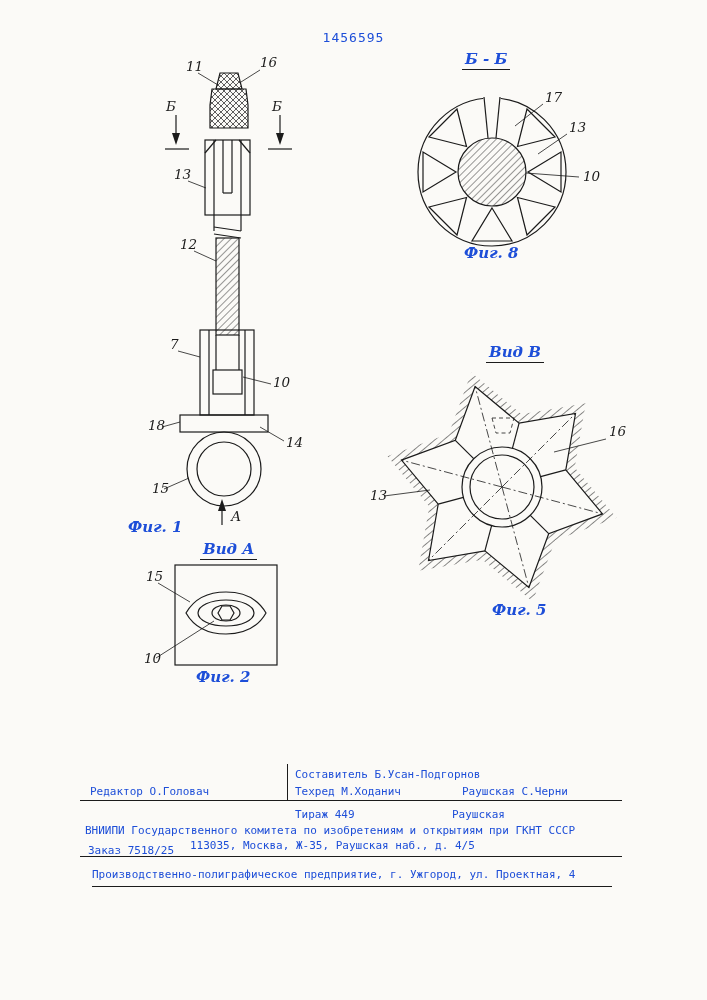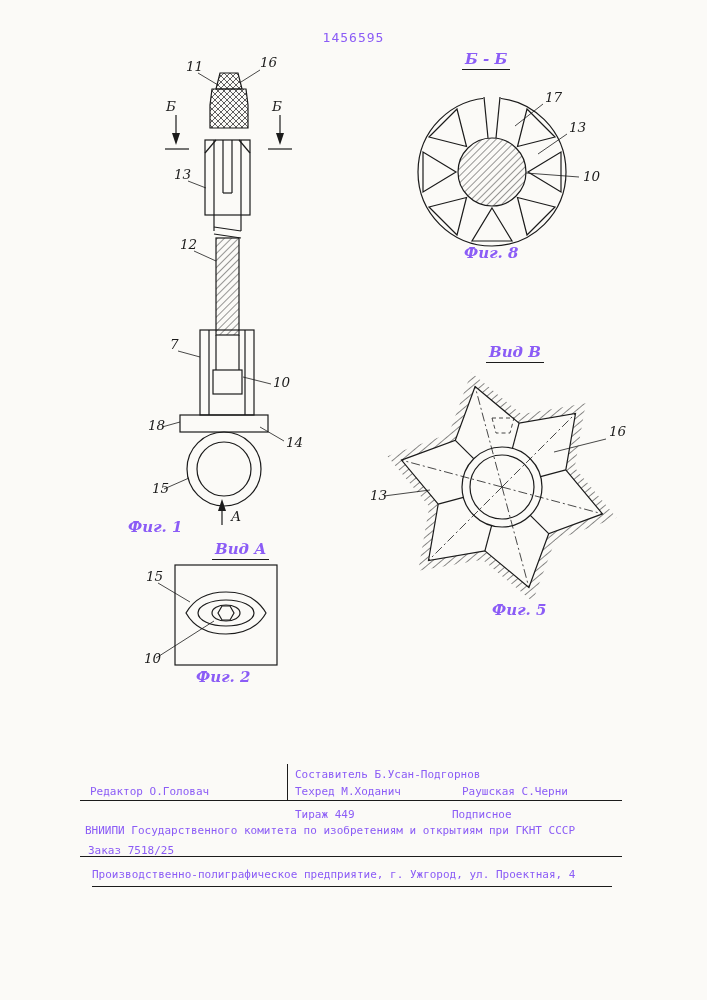--- a/index.html
+++ b/index.html
@@ -1,20 +1,20 @@
 <!DOCTYPE html>
 <html><head>
 <meta charset="utf-8">
 <style>
   * { margin:0; padding:0; box-sizing:border-box; }
   html,body { background:#fbfaf7; }
   .page {
     position:relative; width:707px; height:928px;
     background:#fbfaf7; overflow:hidden;
-    font-family:"DejaVu Sans Mono", monospace; color:#8b5cf6;
+    font-family:"DejaVu Sans Mono", monospace; color:#1d4ed8;
   }
   .abs { position:absolute; white-space:nowrap; }
   .patent-number { top:30px; left:0; width:100%; text-align:center; font-size:13px; letter-spacing:1px; }
   .fig-title {
     font-family:"DejaVu Serif", serif; font-style:italic; font-weight:bold; font-size:15px;
     border-bottom:1.4px solid #1b1b1b; padding:0 3px 1px;
   }
   .fig-caption { font-family:"DejaVu Serif", serif; font-style:italic; font-weight:bold; font-size:15px; }
   svg { position:absolute; overflow:visible; }
   .ln   { stroke:#1b1b1b; stroke-width:1.2; fill:none; }
@@ -117,21 +117,21 @@
       <line class="thin" x1="52" y1="372" x2="70" y2="367"></line>
       <text class="ref" x="176" y="392">14</text>
       <line class="thin" x1="174" y1="386" x2="150" y2="372"></line>
       <text class="ref" x="42" y="438">15</text>
       <line class="thin" x1="54" y1="434" x2="79" y2="423"></line>
     </g>
   </svg>
 
   <div class="abs fig-caption" style="left:128px; top:518px;">Фиг. 1</div>
 
-  <div class="abs fig-title" style="left:200px; top:540px;margin-left:12px;">Вид А</div>
+  <div class="abs fig-title" style="left:200px; top:540px;">Вид А</div>
 
   <svg style="left:130px; top:545px;" width="170" height="150" viewBox="0 0 170 150">
     <g>
       <rect class="ln" x="45" y="20" width="102" height="100"></rect>
       <path class="ln" d="M56,68 Q68,47 96,47 Q124,47 136,68 Q124,89 96,89 Q68,89 56,68 Z"></path>
       <ellipse class="ln" cx="96" cy="68" rx="28" ry="13"></ellipse>
       <ellipse class="ln" cx="96" cy="68" rx="14" ry="8"></ellipse>
       <polygon class="ln" points="88,68 92,61 100,61 104,68 100,75 92,75"></polygon>
     </g>
     <g>
@@ -218,23 +218,24 @@
   <div class="abs colo" style="left:295px; top:768px;">Составитель Б.Усан-Подгорнов</div>
   <div class="abs colo" style="left:90px;  top:785px;">Редактор О.Головач</div>
   <div class="abs colo" style="left:295px; top:785px;">Техред М.Ходанич</div>
   <div class="abs colo" style="left:462px; top:785px;">Раушская С.Черни</div>
 
   <div class="vrule" style="left:287px; top:764px; height:36px;"></div>
   <div class="rule" style="left:80px; top:800px; width:542px;"></div>
 
   <div class="abs colo" style="left:88px;  top:808px;margin-top:36px;">Заказ 7518/25</div>
   <div class="abs colo" style="left:295px; top:808px;">Тираж 449</div>
-  <div class="abs colo" style="left:452px; top:808px;">Подписное</div>
+  <div class="abs colo" style="left:452px; top:808px;">Раушская</div>
 
   <div class="abs colo" style="left:85px;  top:824px;">ВНИИПИ Государственного комитета по изобретениям и открытиям при ГКНТ СССР</div>
+  <div class="abs colo" style="left:190px; top:839px;">113035, Москва, Ж-35, Раушская наб., д. 4/5</div>
 
   <div class="rule" style="left:80px; top:856px; width:542px;"></div>
 
   <div class="abs colo" style="left:92px; top:868px;">Производственно-полиграфическое предприятие, г. Ужгород, ул. Проектная, 4</div>
 
   <div class="rule" style="left:92px; top:886px; width:520px;"></div>
 
 </div>
 
 </body></html>

